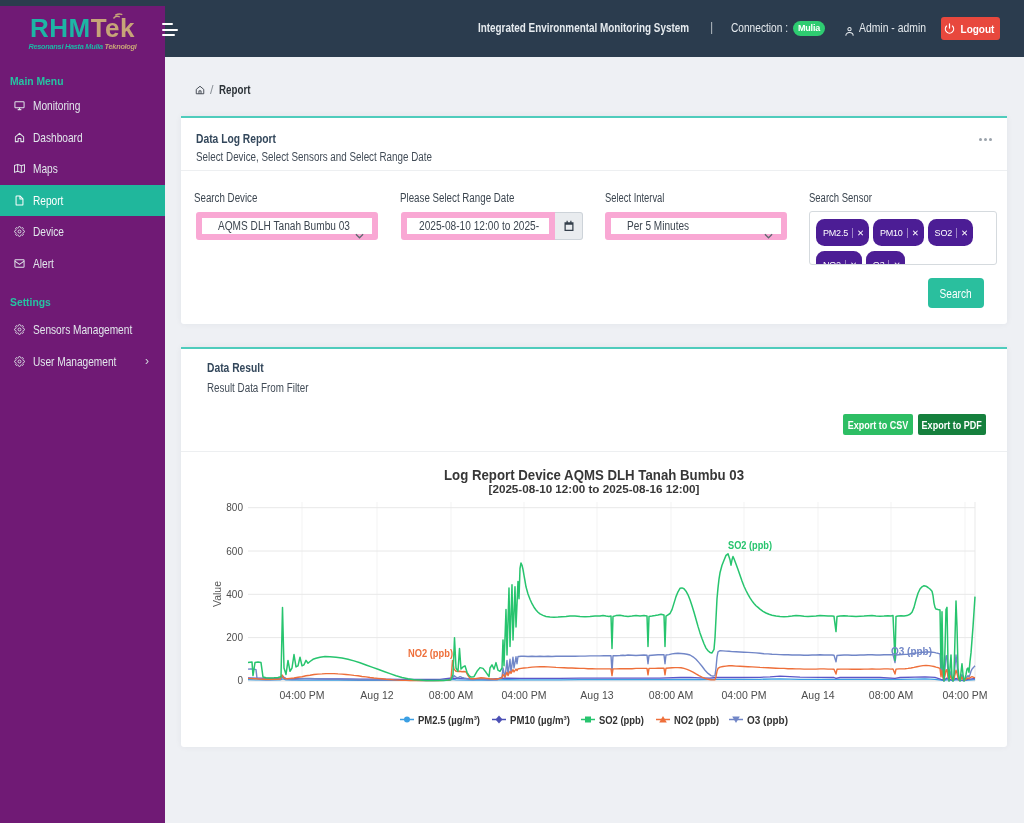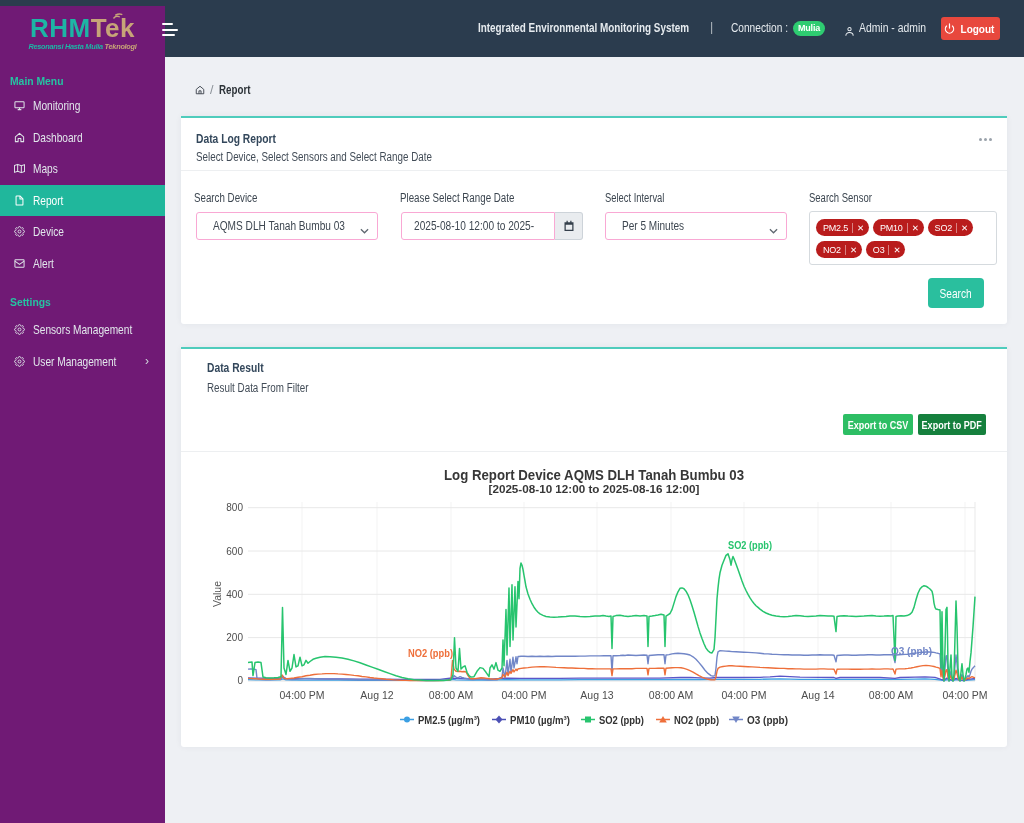--- a/index.html
+++ b/index.html
@@ -24,26 +24,26 @@
 .crumb { position:absolute; left:195px; top:82px; display:flex; align-items:center; color:#454b52; font-size:12.5px; z-index:4; }
 .card { position:absolute; left:181px; width:826px; background:#fff; border-top:2px solid #4fccbc; border-radius:0 0 3px 3px; box-shadow:0 0 6px rgba(40,50,60,0.06); }
 #card1 { top:116px; height:208px; }
 #card2 { top:347px; height:400px; }
 .ch-title { font-size:13.5px; font-weight:bold; color:#33475b; }
 .ch-sub { font-size:12.5px; color:#424c57; margin-top:4px; }
 .dots { position:absolute; right:15px; top:20px; display:flex; }
 .dots i { width:3px; height:3px; border-radius:50%; background:#9aa2ab; margin-left:2px; }
 .hdiv { position:absolute; left:0; width:826px; border-top:1px solid #edeff1; }
 .flabel { position:absolute; font-size:12.5px; color:#3c4650; }
-.fsel { position:absolute; height:28px; border:1px solid #f9a8d4; border-radius:3px; background:#fff; font-size:12px; color:#3d4650; display:flex; align-items:center; padding-left:16px; white-space:nowrap; }
+.fsel { position:absolute; height:28px; border:6px solid #f9a8d4; border-radius:3px; background:#fff; font-size:12px; color:#3d4650; display:flex; align-items:center; padding-left:16px; white-space:nowrap; }
 .chev { position:absolute; right:8px; top:10px; }
 .addon { position:absolute; width:28px; height:28px; background:#e9ecef; border:1px solid #cdd3d9; border-left:none; border-radius:0 3px 3px 0; display:flex; align-items:center; justify-content:center; }
 .tags { position:absolute; border:1px solid #d5dade; border-radius:3px; background:#fff; padding:7px 0 0 6px; height:54px; overflow:hidden; }
 .prow { display:flex; margin-bottom:5px; }
-.tag-pill { display:inline-flex; align-items:center; background:#b91c1c; color:#fff; border-radius:8.5px; font-size:9px; height:17px; padding:0 5px 0 7px; margin:0 4px 0 0; letter-spacing:-0.2px; }
+.tag-pill { display:inline-flex; align-items:center; background:#4c1d95; color:#fff; border-radius:8.5px; font-size:9px; height:27px; padding:0 5px 0 7px; margin:0 4px 0 0; letter-spacing:-0.2px; }
 .tag-pill .x { margin-left:4px; border-left:1px solid rgba(255,255,255,0.45); padding-left:4px; font-size:8.5px; }
 .btn-search { position:absolute; left:747px; top:160px; background:#2abf9e; color:#fff; font-size:13px; border-radius:4px; width:56px; height:30px; display:flex; align-items:center; justify-content:center; }
 .btn-search .t { transform:scaleX(0.78); }
 .btn-exp { position:absolute; top:65px; color:#fff; font-size:11px; font-weight:bold; height:21px; display:flex; align-items:center; justify-content:center; border-radius:2px; white-space:nowrap; }
 .btn-exp .t { transform:scaleX(0.82); }
 </style></head><body>
 <div id="root">
 <div class="topbar"></div>
 <div class="sidebar">
   <div class="logo">

